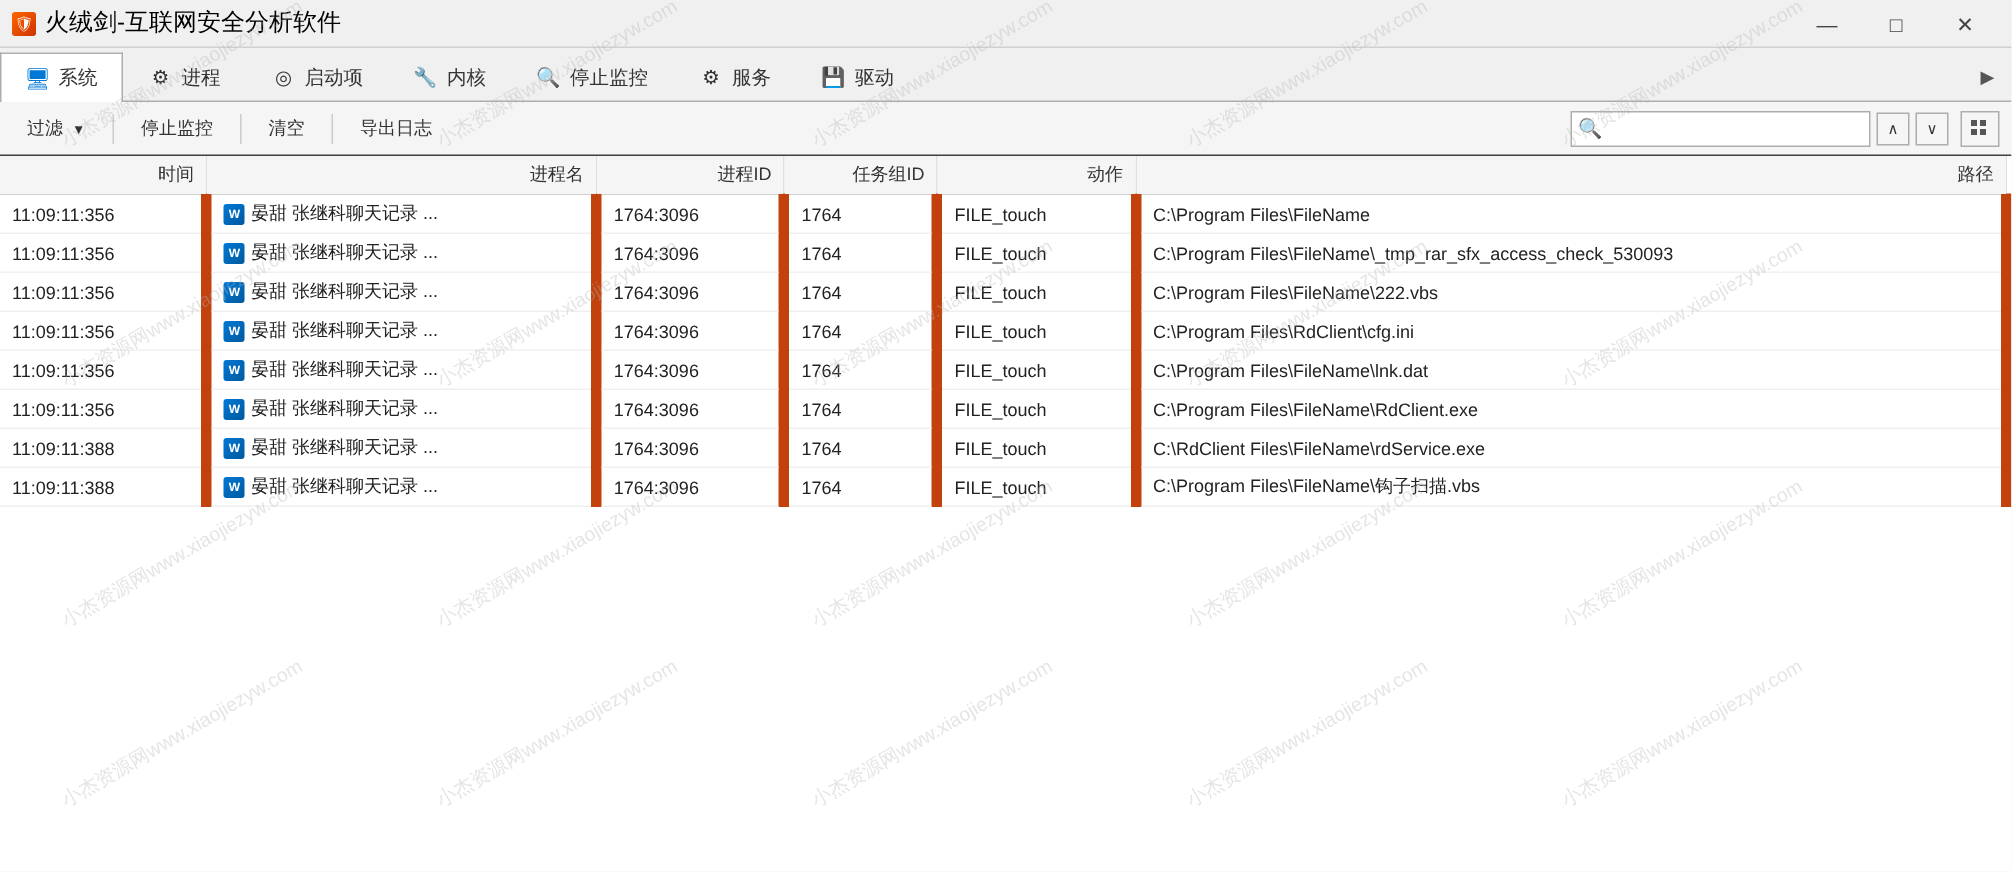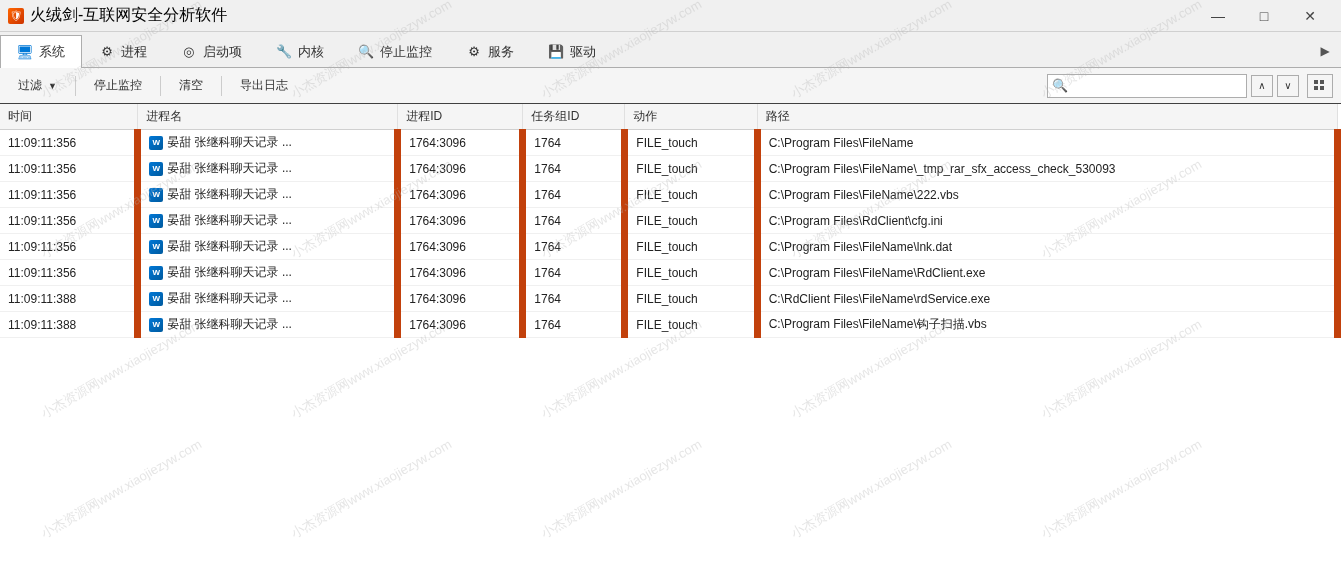--- a/index.html
+++ b/index.html
@@ -202,21 +202,21 @@
       width: 100%;
       border-collapse: collapse;
       font-size: 12px;
     }
     thead tr {
       background: #f5f5f5;
       border-bottom: 1px solid #d0d0d0;
     }
     th {
       padding: 4px 8px;
-      text-align: left;
+      text-align: right;
       font-weight: normal;
       color: #333;
       border-right: 1px solid #e0e0e0;
       white-space: nowrap;
       position: sticky;
       top: 0;
       background: #f5f5f5;
       cursor: pointer;
       user-select: none;
     }

